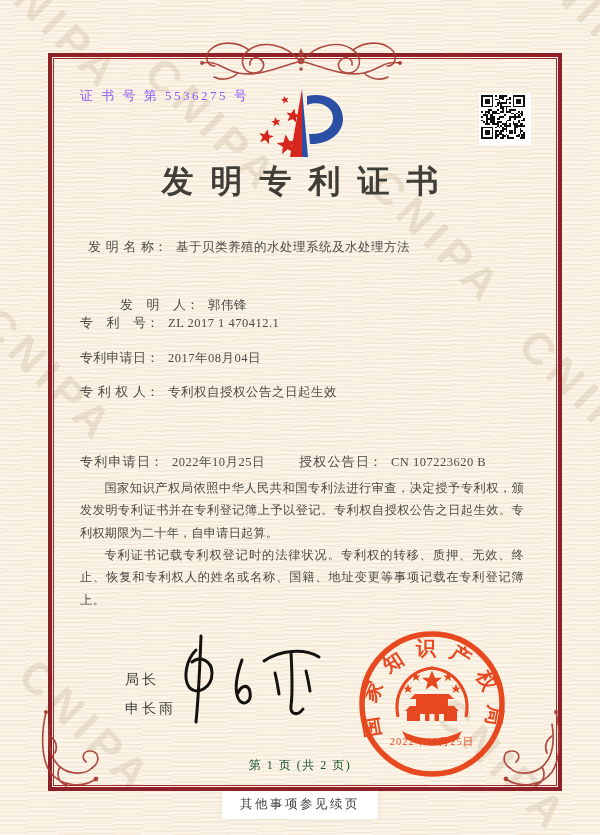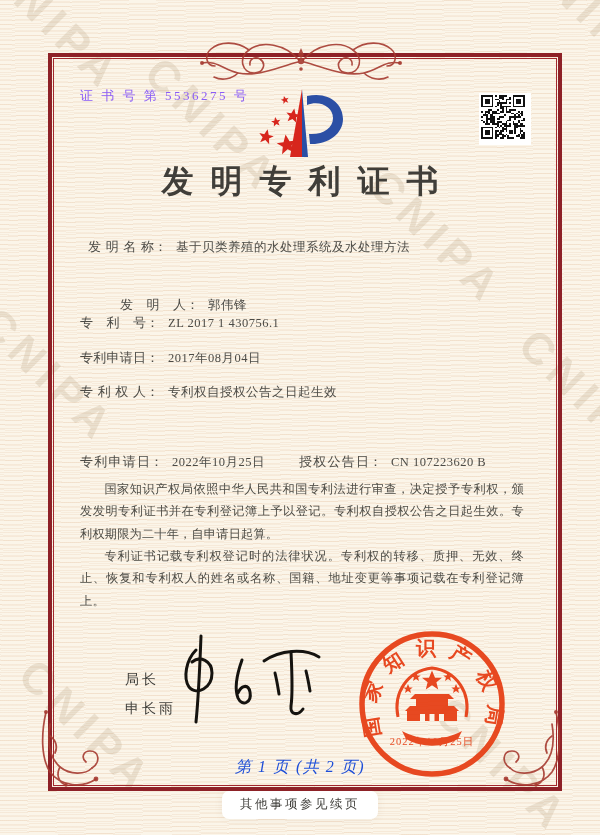--- a/index.html
+++ b/index.html
@@ -33,29 +33,29 @@
   .row{position:absolute;left:80px;font-size:12.5px;color:#4c4b46;white-space:nowrap;}
   .row .lbl{display:inline-block;width:66px;font-size:13px;text-align:justify;text-align-last:justify;vertical-align:bottom;}
   .row .colon{display:inline-block;margin-right:9px;font-size:13px;}
   .row .val{letter-spacing:.5px;}
   .row .second{margin-left:34px;}
   .row .lbl2{display:inline-block;width:70px;font-size:13px;text-align:justify;text-align-last:justify;vertical-align:bottom;}
   .paragraphs{
     position:absolute;left:80px;top:478px;width:444px;
     font-size:12.2px;line-height:1.83;color:#4c4b45;text-align:justify;letter-spacing:.2px;
   }
-  .paragraphs p{margin:0;text-indent:2em;}
+  .paragraphs p{margin:0;text-indent:2em;font-family:Liberation Mono, monospace;}
   .signer{position:absolute;left:85px;top:666px;font-size:14px;color:#3f3e3a;line-height:2.05;letter-spacing:3px;margin-left:40px;}
   .signature{position:absolute;left:172px;top:630px;}
   .seal{position:absolute;left:354px;top:626px;opacity:.93;}
-  .page-info{position:absolute;left:0;right:0;top:757px;text-align:center;font-size:16px;color:#1d4ed8;letter-spacing:1.5px;font-style:italic;}
+  .page-info{position:absolute;left:0;right:0;top:757px;text-align:center;font-size:12px;color:#14532d;letter-spacing:1.5px;}
   .footer-note{
     position:absolute;left:50%;top:791px;transform:translateX(-50%);
     background:#ffffff;padding:5px 18px 6px;font-size:12.5px;color:#3f3e3a;letter-spacing:2.5px;
-    box-shadow:0 0 8px rgba(120,90,60,.08);white-space:nowrap;border-radius:7px;
+    box-shadow:0 0 8px rgba(120,90,60,.08);white-space:nowrap;
   }
 </style>
 </head>
 <body>
 
 <div class="page">
   <div class="guilloche"></div>
 
   <div class="watermark" style="left:-30px;top:-2px;">CNIPA</div>
   <div class="watermark" style="left:505px;top:-14px;">CNIPA</div>
@@ -146,21 +146,21 @@
 
   <div class="title">发明专利证书</div>
 
   <div class="row" style="top:238px;margin-left:8px;">
     <span class="lbl">发明名称</span><span class="colon">：</span><span class="val">基于贝类养殖的水处理系统及水处理方法</span>
   </div>
   <div class="row" style="top:296px;margin-left:40px;">
     <span class="lbl">发明人</span><span class="colon">：</span><span class="val">郭伟锋</span>
   </div>
   <div class="row" style="top:314px;">
-    <span class="lbl">专利号</span><span class="colon">：</span><span class="val">ZL 2017 1 430756.1</span>
+    <span class="lbl">专利号</span><span class="colon">：</span><span class="val">ZL 2017 1 470412.1</span>
   </div>
   <div class="row" style="top:349px;">
     <span class="lbl">专利申请日</span><span class="colon">：</span><span class="val">2017年08月04日</span>
   </div>
   <div class="row" style="top:383px;">
     <span class="lbl">专利权人</span><span class="colon">：</span><span class="val">专利权自授权公告之日起生效</span>
   </div>
   <div class="row" style="top:453px;">
     <span class="lbl2">专利申请日</span><span class="colon">：</span><span class="val">2022年10月25日</span><span class="second"><span class="lbl2">授权公告日</span><span class="colon">：</span><span class="val">CN 107223620 B</span></span>
   </div>

